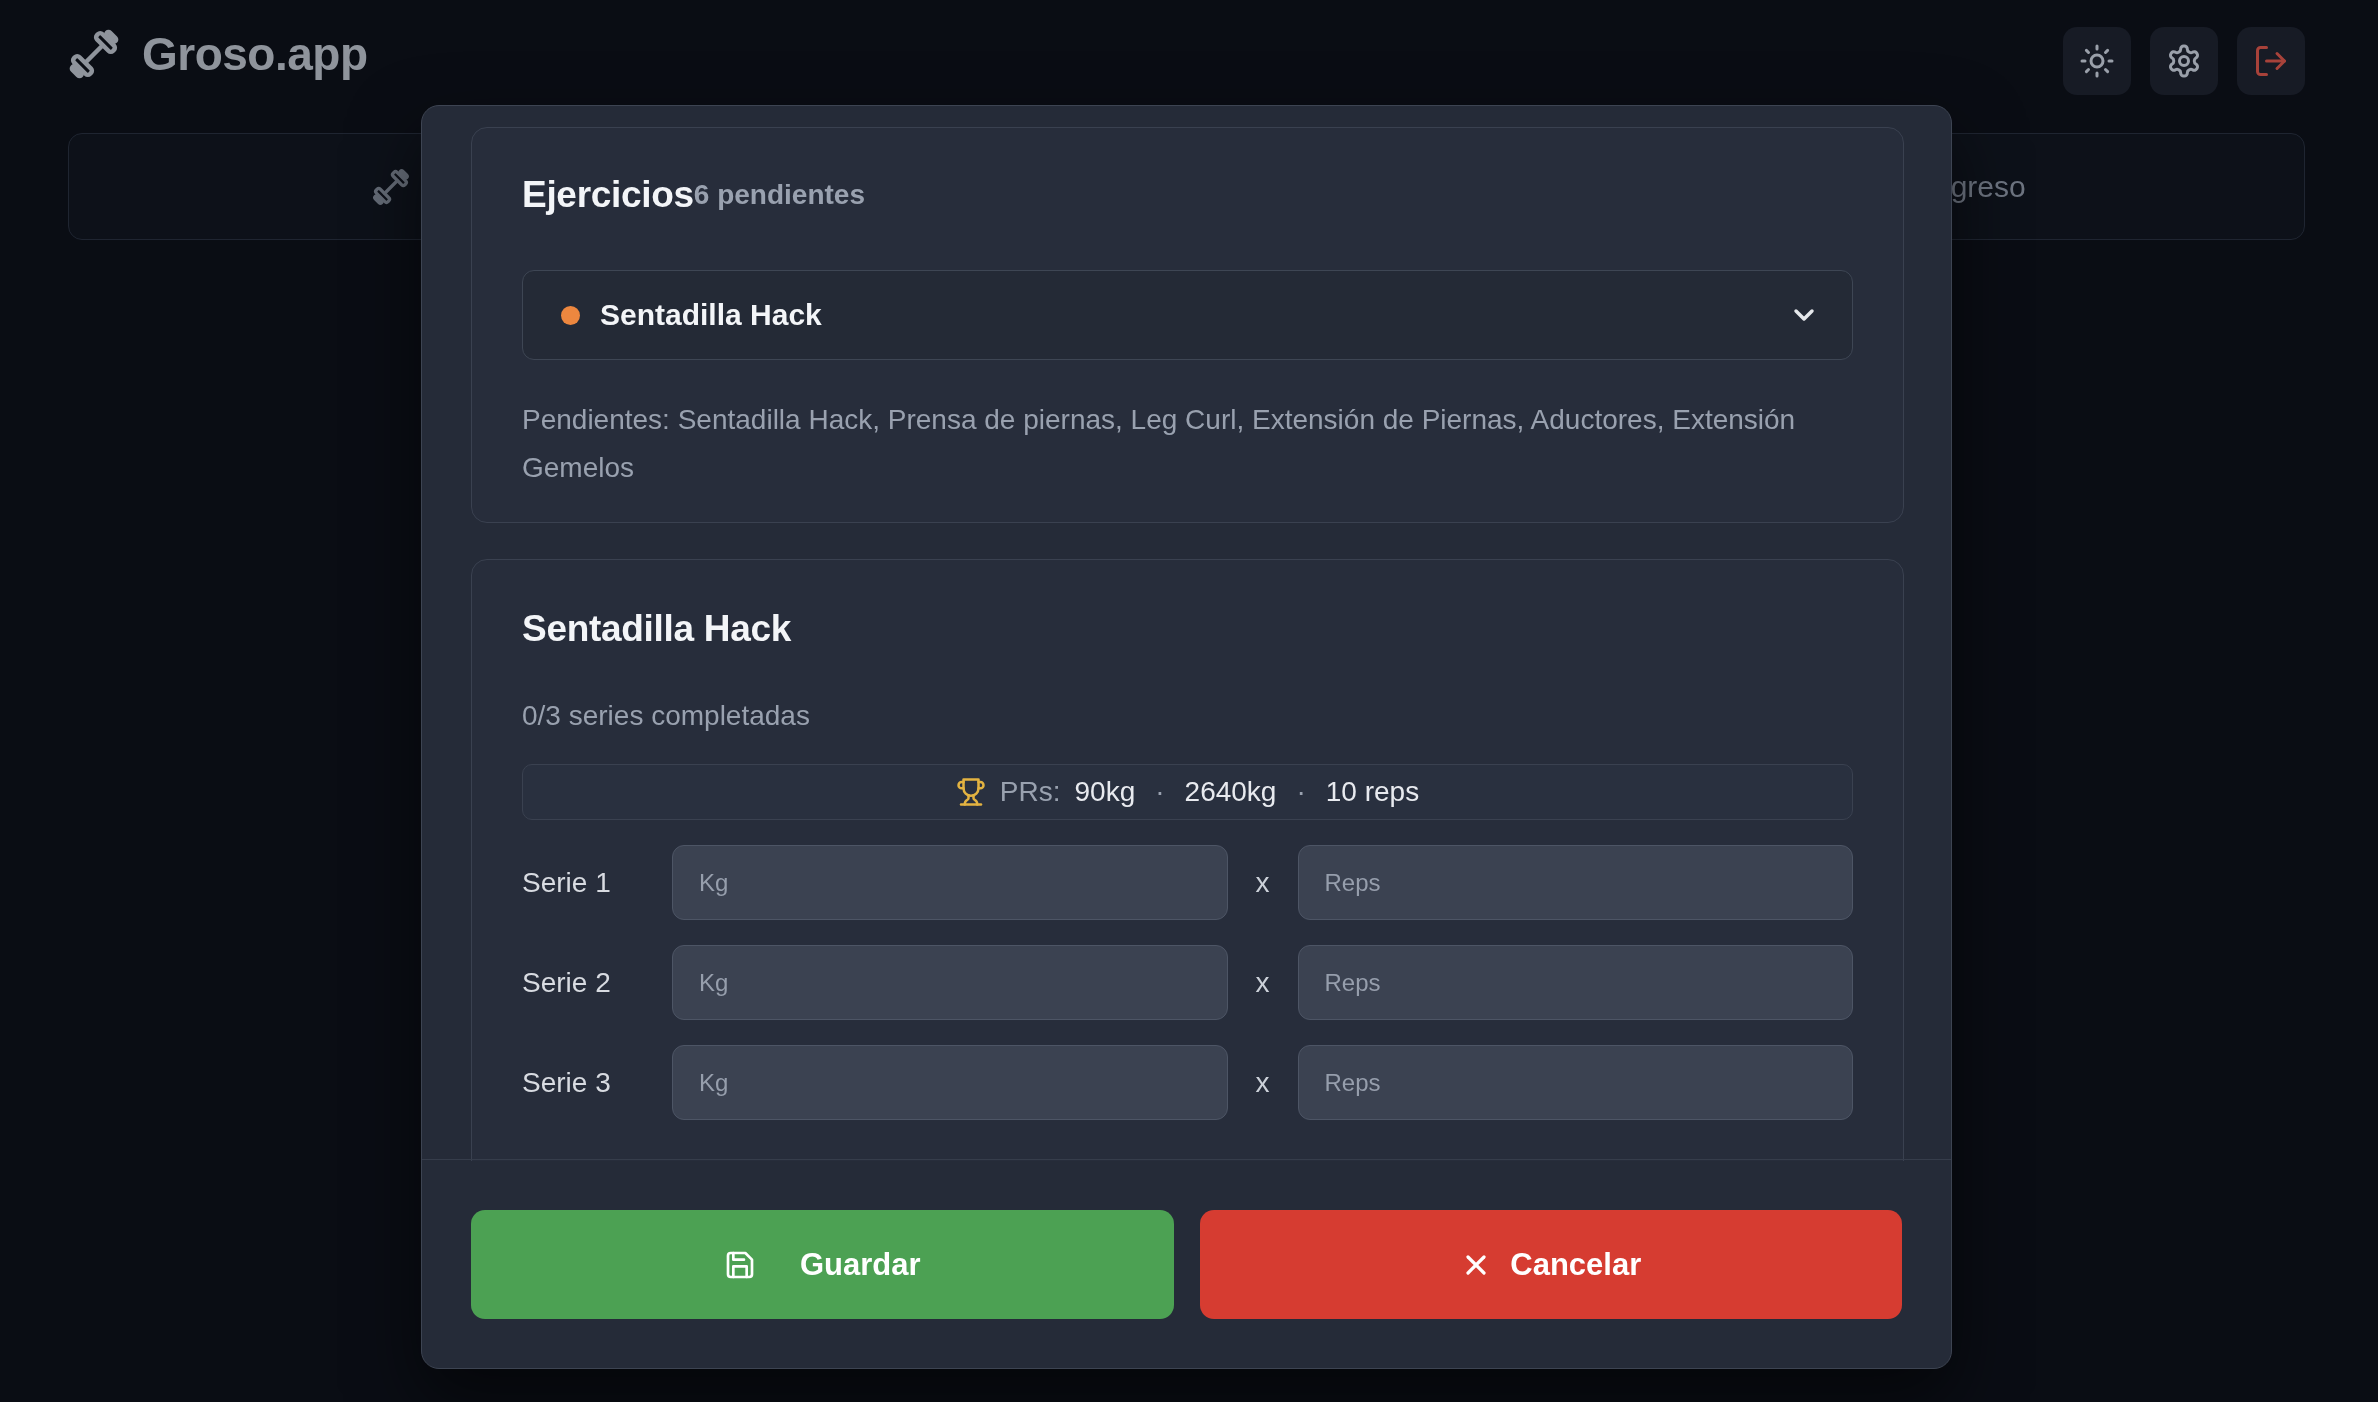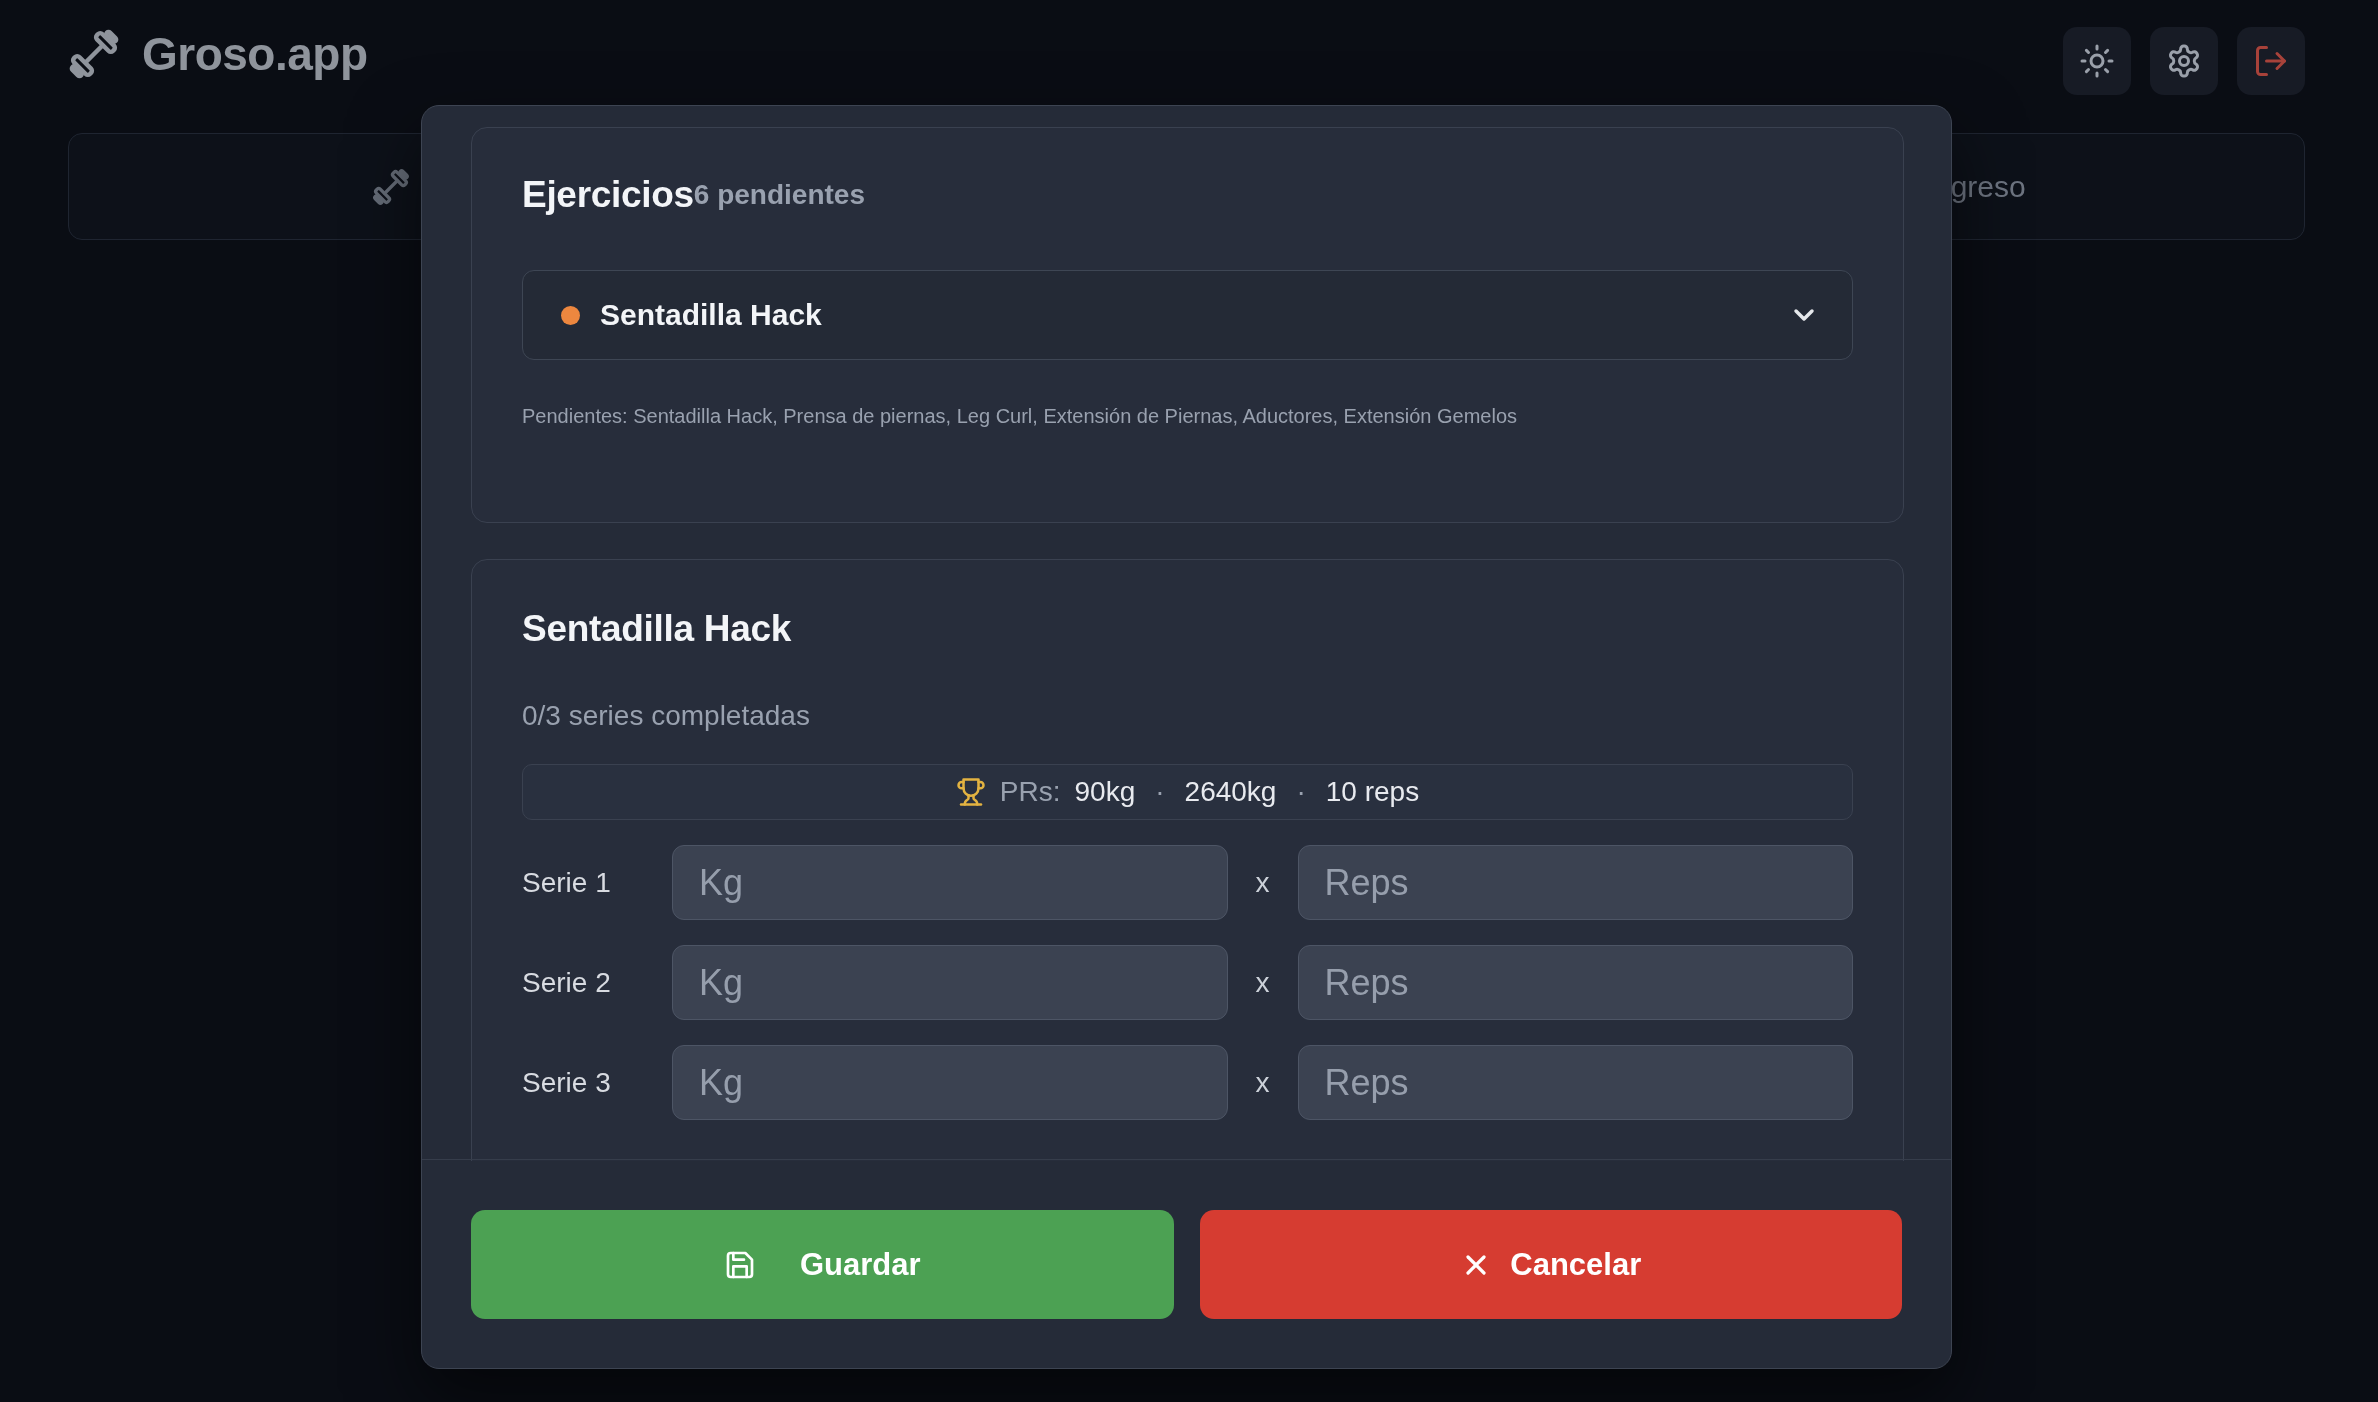--- a/index.html
+++ b/index.html
@@ -55,41 +55,41 @@
 
   .select{position:absolute;top:142px;left:50px;right:50px;height:90px;
     background:#242a36;border:1.5px solid #3e4654;border-radius:12px;
     display:flex;align-items:center;cursor:pointer;}
   .select-dot{width:19px;height:19px;border-radius:50%;background:var(--c-accent_orange);
     margin-left:38px;flex:none;}
   .select-label{margin-left:20px;font-size:30px;font-weight:600;color:var(--c-text_primary);}
   .select-chevron{position:absolute;right:32px;width:32px;height:32px;color:#e5e8ec;}
 
   .pending-list{position:absolute;top:268px;left:50px;right:56px;
-    font-size:20px;line-height:40px;color:var(--c-text_muted);}
+    font-size:28px;line-height:48px;color:var(--c-text_muted);}
 
   .ex-title{position:absolute;top:48px;left:50px;font-size:37px;font-weight:700;
     color:var(--c-text_primary);letter-spacing:-0.3px;}
   .ex-progress{position:absolute;top:140px;left:50px;font-size:28px;color:var(--c-text_muted);}
 
   .prs-bar{position:absolute;top:204px;left:50px;right:50px;height:56px;
     background:#29303f;border:1px solid #3a4150;border-radius:10px;
     display:flex;align-items:center;justify-content:center;gap:14px;font-size:28px;}
   .prs-bar svg{width:30px;height:30px;color:var(--c-accent_gold);flex:none;}
   .prs-label{color:var(--c-text_muted);}
   .prs-value{color:#e8eaef;}
   .prs-sep{color:var(--c-text_muted);padding:0 6px;}
 
   .set-row{position:absolute;left:50px;right:50px;height:75px;
     display:flex;align-items:center;}
   .set-row.r1{top:285px;} .set-row.r2{top:385px;} .set-row.r3{top:485px;}
   .set-label{flex:none;width:150px;font-size:28px;color:#d8dbe1;}
   .set-input{flex:1;height:75px;min-width:0;background:var(--c-input_bg);
     border:1px solid var(--c-input_border);border-radius:12px;padding:0 26px;
-    font-size:36px;color:#e8eaee;outline:none;
+    font-size:24px;color:#e8eaee;outline:none;
     font-family:"Liberation Sans","DejaVu Sans",sans-serif;}
   .set-input::placeholder{color:#969eac;}
   .set-times{flex:none;width:70px;text-align:center;font-size:28px;color:#ccd1d9;}
 
   .modal-footer{position:absolute;left:0;right:0;bottom:0;height:209px;
     border-top:1px solid #363d4b;padding:50px 49px 49px;display:flex;gap:26px;}
   .footer-btn{flex:1;border:none;border-radius:14px;display:flex;align-items:center;
     justify-content:center;gap:18px;font-size:31px;font-weight:600;color:#ffffff;
     cursor:pointer;font-family:"Liberation Sans","DejaVu Sans",sans-serif;}
   .footer-btn svg{width:32px;height:32px;}

